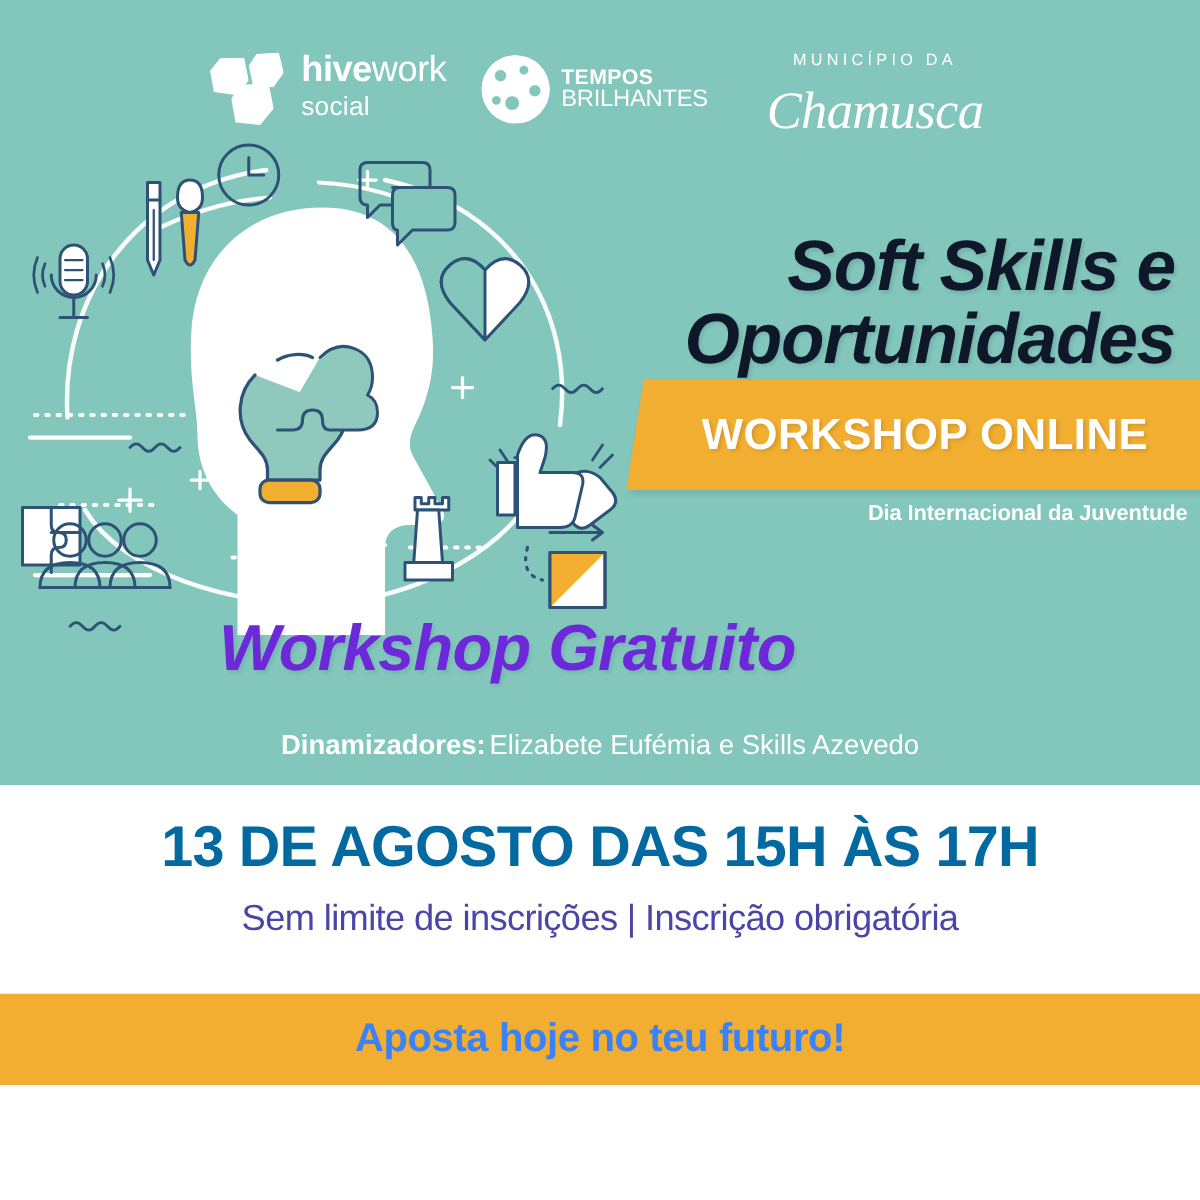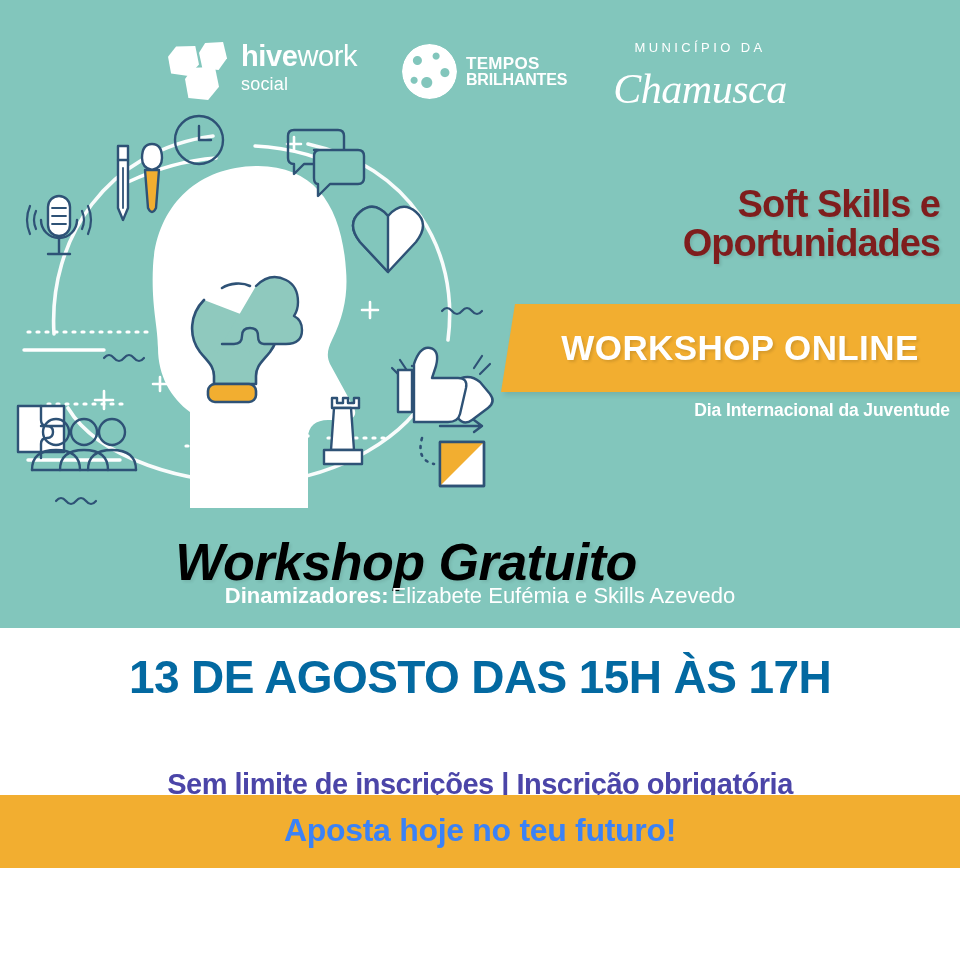--- a/index.html
+++ b/index.html
@@ -16,69 +16,69 @@
   .logo-hive{left:168px;top:24px;display:flex;align-items:flex-start;}
   .hex-group{position:relative;width:64px;height:58px;margin-right:9px;}
   .hex{position:absolute;background:#fff;}
   .hex-a{width:31px;height:30px;left:0;top:4px;clip-path:polygon(26% 2%,88% 0,100% 62%,66% 100%,10% 92%,0 36%);}
   .hex-b{width:28px;height:28px;left:31px;top:0px;clip-path:polygon(22% 4%,86% 0,100% 58%,70% 100%,12% 94%,0 38%);}
   .hex-c{width:34px;height:33px;left:17px;top:25px;clip-path:polygon(24% 2%,88% 0,100% 60%,68% 100%,10% 94%,0 36%);}
   .hive-txt{display:flex;flex-direction:column;line-height:1;}
   .hive-l1{font-size:29px;letter-spacing:-.4px;white-space:nowrap;}
   .hive-l1 b{font-weight:700;}
   .hive-l1 i{font-style:normal;font-weight:300;}
-  .hive-l2{font-size:18px;font-weight:300;margin-top:4px;letter-spacing:.2px;}
-
-  .logo-tempos{left:402px;top:26px;display:flex;align-items:center;}
+  .hive-l2{font-size:21px;font-weight:300;margin-top:4px;letter-spacing:.2px;}
+
+  .logo-tempos{left:385px;top:26px;display:flex;align-items:center;}
   .tb-mark{position:relative;width:55px;height:55px;border-radius:50%;background:#fff;margin-right:9px;
            -webkit-mask-image:radial-gradient(circle at 28% 30%,transparent 4px,#000 5px),
                               radial-gradient(circle at 62% 22%,transparent 3px,#000 4px),
                               radial-gradient(circle at 78% 52%,transparent 4px,#000 5px),
                               radial-gradient(circle at 45% 70%,transparent 5px,#000 6px),
                               radial-gradient(circle at 22% 66%,transparent 3px,#000 4px);
            -webkit-mask-composite:source-in;mask-composite:intersect;}
   .tb-txt{line-height:1.02;}
   .tb-1{font-size:17px;font-weight:700;letter-spacing:.3px;}
-  .tb-2{font-size:16px;font-weight:700;letter-spacing:-.2px;}
+  .tb-2{font-size:19px;font-weight:400;letter-spacing:-.2px;}
 
   .logo-cham{left:600px;top:22px;text-align:center;width:200px;}
   .cham-top{font-size:13px;letter-spacing:3.4px;font-weight:400;margin-bottom:13px;}
   .cham-main{font-family:"Liberation Serif",serif;font-size:42px;font-style:italic;line-height:1;letter-spacing:-.5px;}
 
   
   .illo{position:absolute;left:8px;top:108px;width:500px;height:400px;}
   .illo svg{display:block;}
 
   
   .headline{position:absolute;left:500px;top:186px;width:450px;}
-  .h1{color:#7f1d1d;font-size:38px;font-weight:700;line-height:.98;text-align:right;
+  .h1{color:#0f172a;font-size:57px;font-style:italic;font-weight:700;line-height:.98;text-align:right;
       letter-spacing:-1px;padding-right:10px;text-shadow:2px 2px 3px rgba(0,0,0,.10);}
   .h1 .l2{display:block;margin-top:2px;}
 
   .ribbon{position:absolute;left:508px;top:304px;width:470px;height:88px;background:#f2ae30;
           transform:skewX(-9deg);box-shadow:3px 3px 5px rgba(0,0,0,.10);}
   .ribbon-txt{position:absolute;left:520px;top:318px;width:440px;height:60px;display:flex;
               align-items:center;justify-content:center;color:#fff;font-size:35px;font-weight:700;
               letter-spacing:.4px;text-shadow:2px 2px 3px rgba(0,0,0,.12);}
   .subhead{position:absolute;left:500px;top:400px;width:450px;text-align:right;color:#fff;
            font-size:17.5px;font-weight:700;letter-spacing:-.1px;}
 
   
-  .gratis{position:absolute;left:0;top:532px;width:812px;text-align:center;color:#000000;
+  .gratis{position:absolute;left:0;top:489px;width:812px;text-align:center;color:#6d28d9;
           font-size:52px;font-weight:700;font-style:italic;letter-spacing:-.5px;
           text-shadow:2px 2px 3px rgba(0,0,0,.08);}
   .dina{position:absolute;left:0;top:583px;width:960px;text-align:center;font-size:22px;color:#fff;}
   .dina b{font-weight:800;margin-right:3px;margin-top:16px;}
 
   
   .white{position:absolute;left:0;top:628px;width:960px;height:167px;background:#fff;}
   .date{position:absolute;left:0;top:650px;width:960px;text-align:center;color:#0369a1;
         font-size:46px;font-weight:800;letter-spacing:-.6px;}
-  .insc{position:absolute;left:0;top:768px;width:960px;text-align:center;color:#4b45a8;
-        font-size:29px;font-weight:700;letter-spacing:-.5px;}
+  .insc{position:absolute;left:0;top:719px;width:960px;text-align:center;color:#4b45a8;
+        font-size:29px;font-weight:400;letter-spacing:-.5px;}
 
   
   .cta{position:absolute;left:0;top:795px;width:960px;height:73px;background:#f2ae30;}
   .cta-txt{position:absolute;left:0;top:812px;width:960px;text-align:center;color:#3b82f6;
            font-size:32px;font-weight:800;letter-spacing:-.3px;}
 
   
   .footer{position:absolute;left:0;top:868px;width:960px;height:92px;background:#fff;}
 </style>
 </head>

